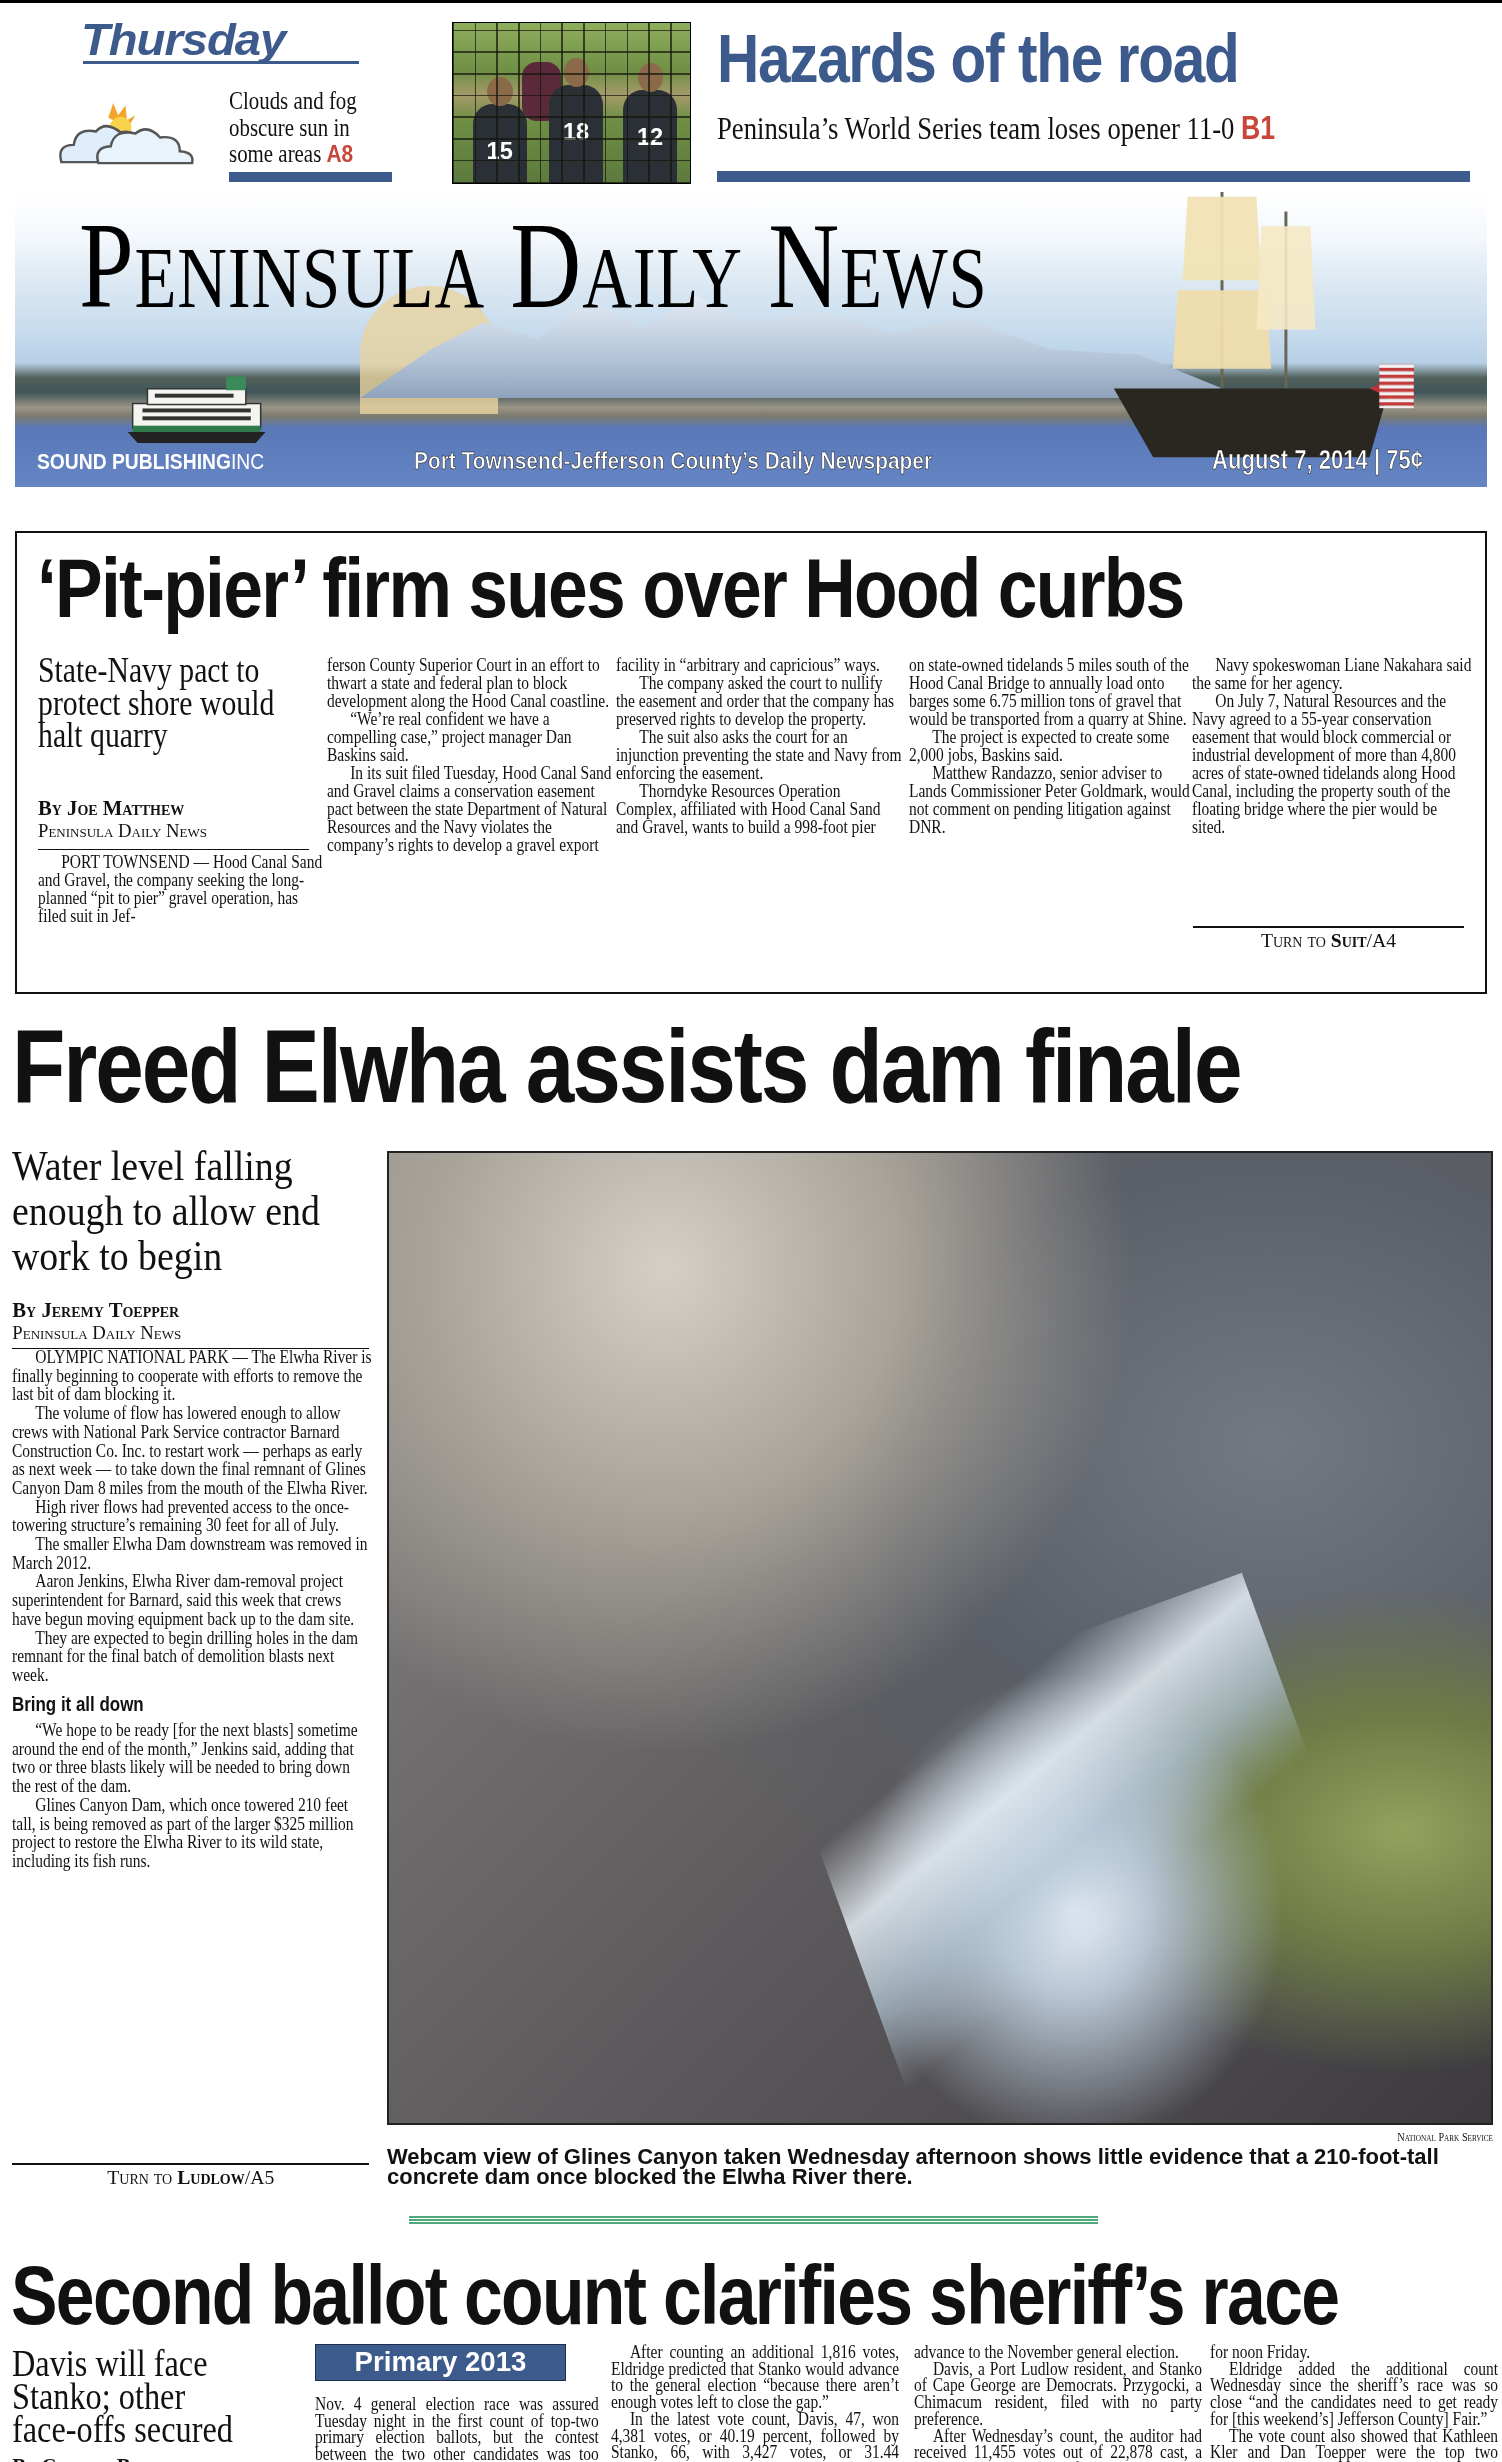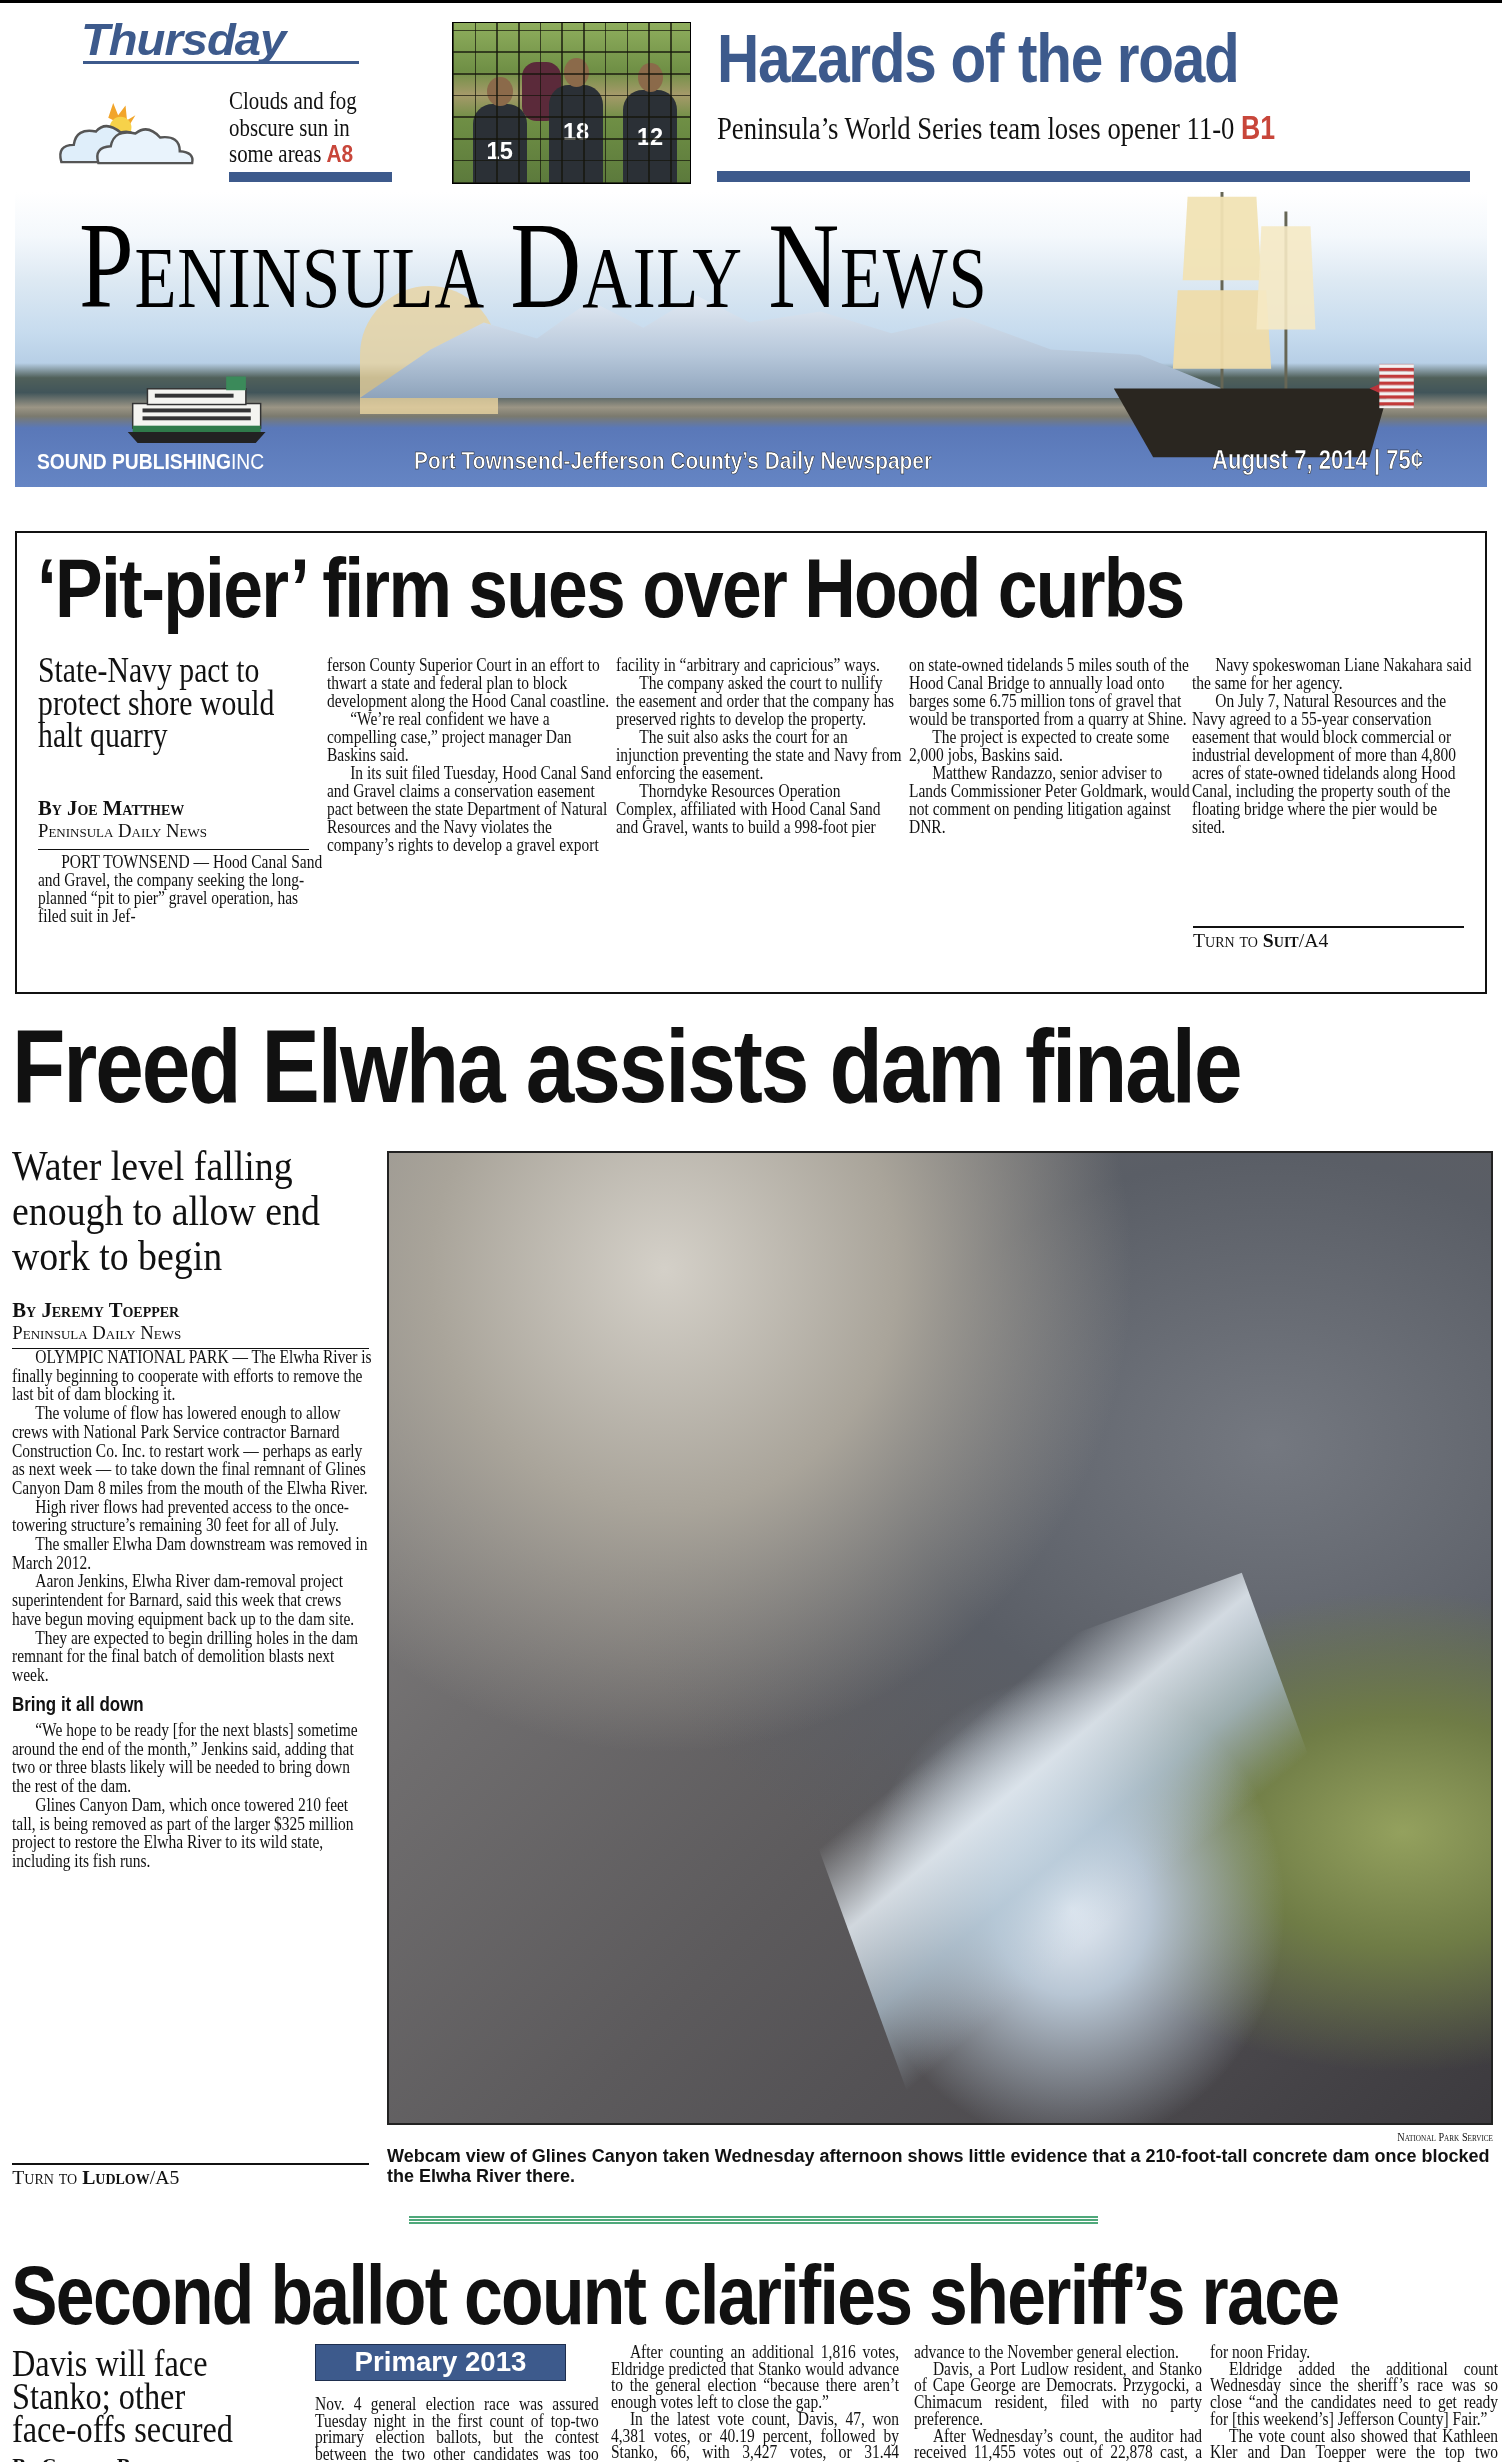--- a/index.html
+++ b/index.html
@@ -47,36 +47,36 @@
   .h-pit { left: 37px; top: 547px; width: 1428px; font-family: "Liberation Sans", sans-serif; font-weight: 900; font-size: 83px; letter-spacing: -2px; line-height: 1; white-space: nowrap; transform: scaleX(0.86); transform-origin: left; }
   .deck { font-family: "Liberation Serif", serif; font-weight: 400; color: #111; transform: scaleX(0.85); transform-origin: left; }
   .deck1 { left: 38px; top: 655px; width: 295px; font-size: 35px; line-height: 32.5px; }
   .byline { font-family: "Liberation Serif", serif; font-weight: 700; font-variant: small-caps; font-size: 20.7px; }
   .bycred { font-family: "Liberation Serif", serif; font-variant: small-caps; font-size: 18.7px; }
   .byrule { height: 1.5px; background: #111; }
 
   .col { font-family: "Liberation Serif", serif; font-size: 18px; line-height: 18px; text-align: left; transform: scaleX(0.86); transform-origin: left top; }
   .col p { text-indent: 27px; }
   .col p.noind { text-indent: 0; }
-  .turnto { font-family: "Liberation Serif", serif; font-variant: small-caps; font-size: 19.7px; text-align: left; }
+  .turnto { font-family: "Liberation Serif", serif; font-variant: small-caps; font-size: 19.7px; text-align: center; }
   .turnto b { font-weight: 700; }
 
   
   .h-freed { left: 12.3px; top: 1014px; font-family: "Liberation Sans", sans-serif; font-weight: 900; font-size: 104px; letter-spacing: -2.5px; line-height: 1; white-space: nowrap; transform: scaleX(0.84); transform-origin: left; }
   .deck2 { left: 12.3px; top: 1143px; width: 374px; font-size: 43px; line-height: 45px; transform: scaleX(0.88); }
   .photo2 { left: 387px; top: 1151px; width: 1106px; height: 974px; border: 2px solid #222; overflow: hidden;
     background:
       radial-gradient(ellipse at 25% 12%, #d4d0c8 0%, #a9a49a 20%, transparent 40%),
       radial-gradient(ellipse at 62% 78%, #e8eef6 0%, #b8c6d4 8%, transparent 22%),
       radial-gradient(ellipse at 92% 70%, #94a15e 0%, #6f7c46 12%, transparent 25%),
       radial-gradient(ellipse at 80% 30%, #747880 0%, #5a5e66 30%, transparent 55%),
       linear-gradient(135deg, #8c8a88 0%, #6f6d6e 30%, #5c5a5c 55%, #4c4a4e 80%, #3c3a3e 100%); }
   .photo2 .river { position:absolute; left: 443px; top: 492px; width: 492px; height: 394px; background: linear-gradient(160deg, transparent 20%, rgba(230,238,245,.85) 35%, rgba(180,200,215,.7) 50%, transparent 65%); transform: rotate(-20deg); }
   .credit2 { left: 1330px; top: 2130px; width: 163px; text-align: right; font-family: "Liberation Serif", serif; font-variant: small-caps; font-size: 12.8px; transform: scaleX(0.8); transform-origin: right; }
-  .caption2 { left: 387px; top: 2147px; width: 1106px; font-family: "Liberation Sans", sans-serif; font-weight: 700; font-size: 18px; line-height: 19.7px; }
+  .caption2 { left: 387px; top: 2147px; width: 1106px; font-family: "Liberation Sans", sans-serif; font-weight: 700; font-size: 22px; line-height: 19.7px; }
 
   .divider { left: 409px; top: 2216px; width: 689px; height: 7.9px; background: repeating-linear-gradient(180deg, #4fa87a 0 1.5px, #fff 1.5px 3px); }
 
   
   .h-second { left: 10.8px; top: 2254px; font-family: "Liberation Sans", sans-serif; font-weight: 900; font-size: 83px; letter-spacing: -2px; line-height: 1; white-space: nowrap; transform: scaleX(0.84); transform-origin: left; }
   .deck3 { left: 12.3px; top: 2347px; width: 276px; font-size: 38px; line-height: 33px; }
   .primary-badge { left: 315px; top: 2344px; width: 251px; height: 37px; background: #3d5a8c; border: 1.5px solid #1e2e4e; color: #fff; font-family: "Liberation Sans", sans-serif; font-weight: 900; font-size: 27.6px; text-align: center; line-height: 34px; }
   .colj { font-family: "Liberation Serif", serif; font-size: 18px; line-height: 16.7px; text-align: justify; transform: scaleX(0.86); transform-origin: left top; }
   .colj p { text-indent: 22px; }
   .colj p.noind { text-indent: 0; }

